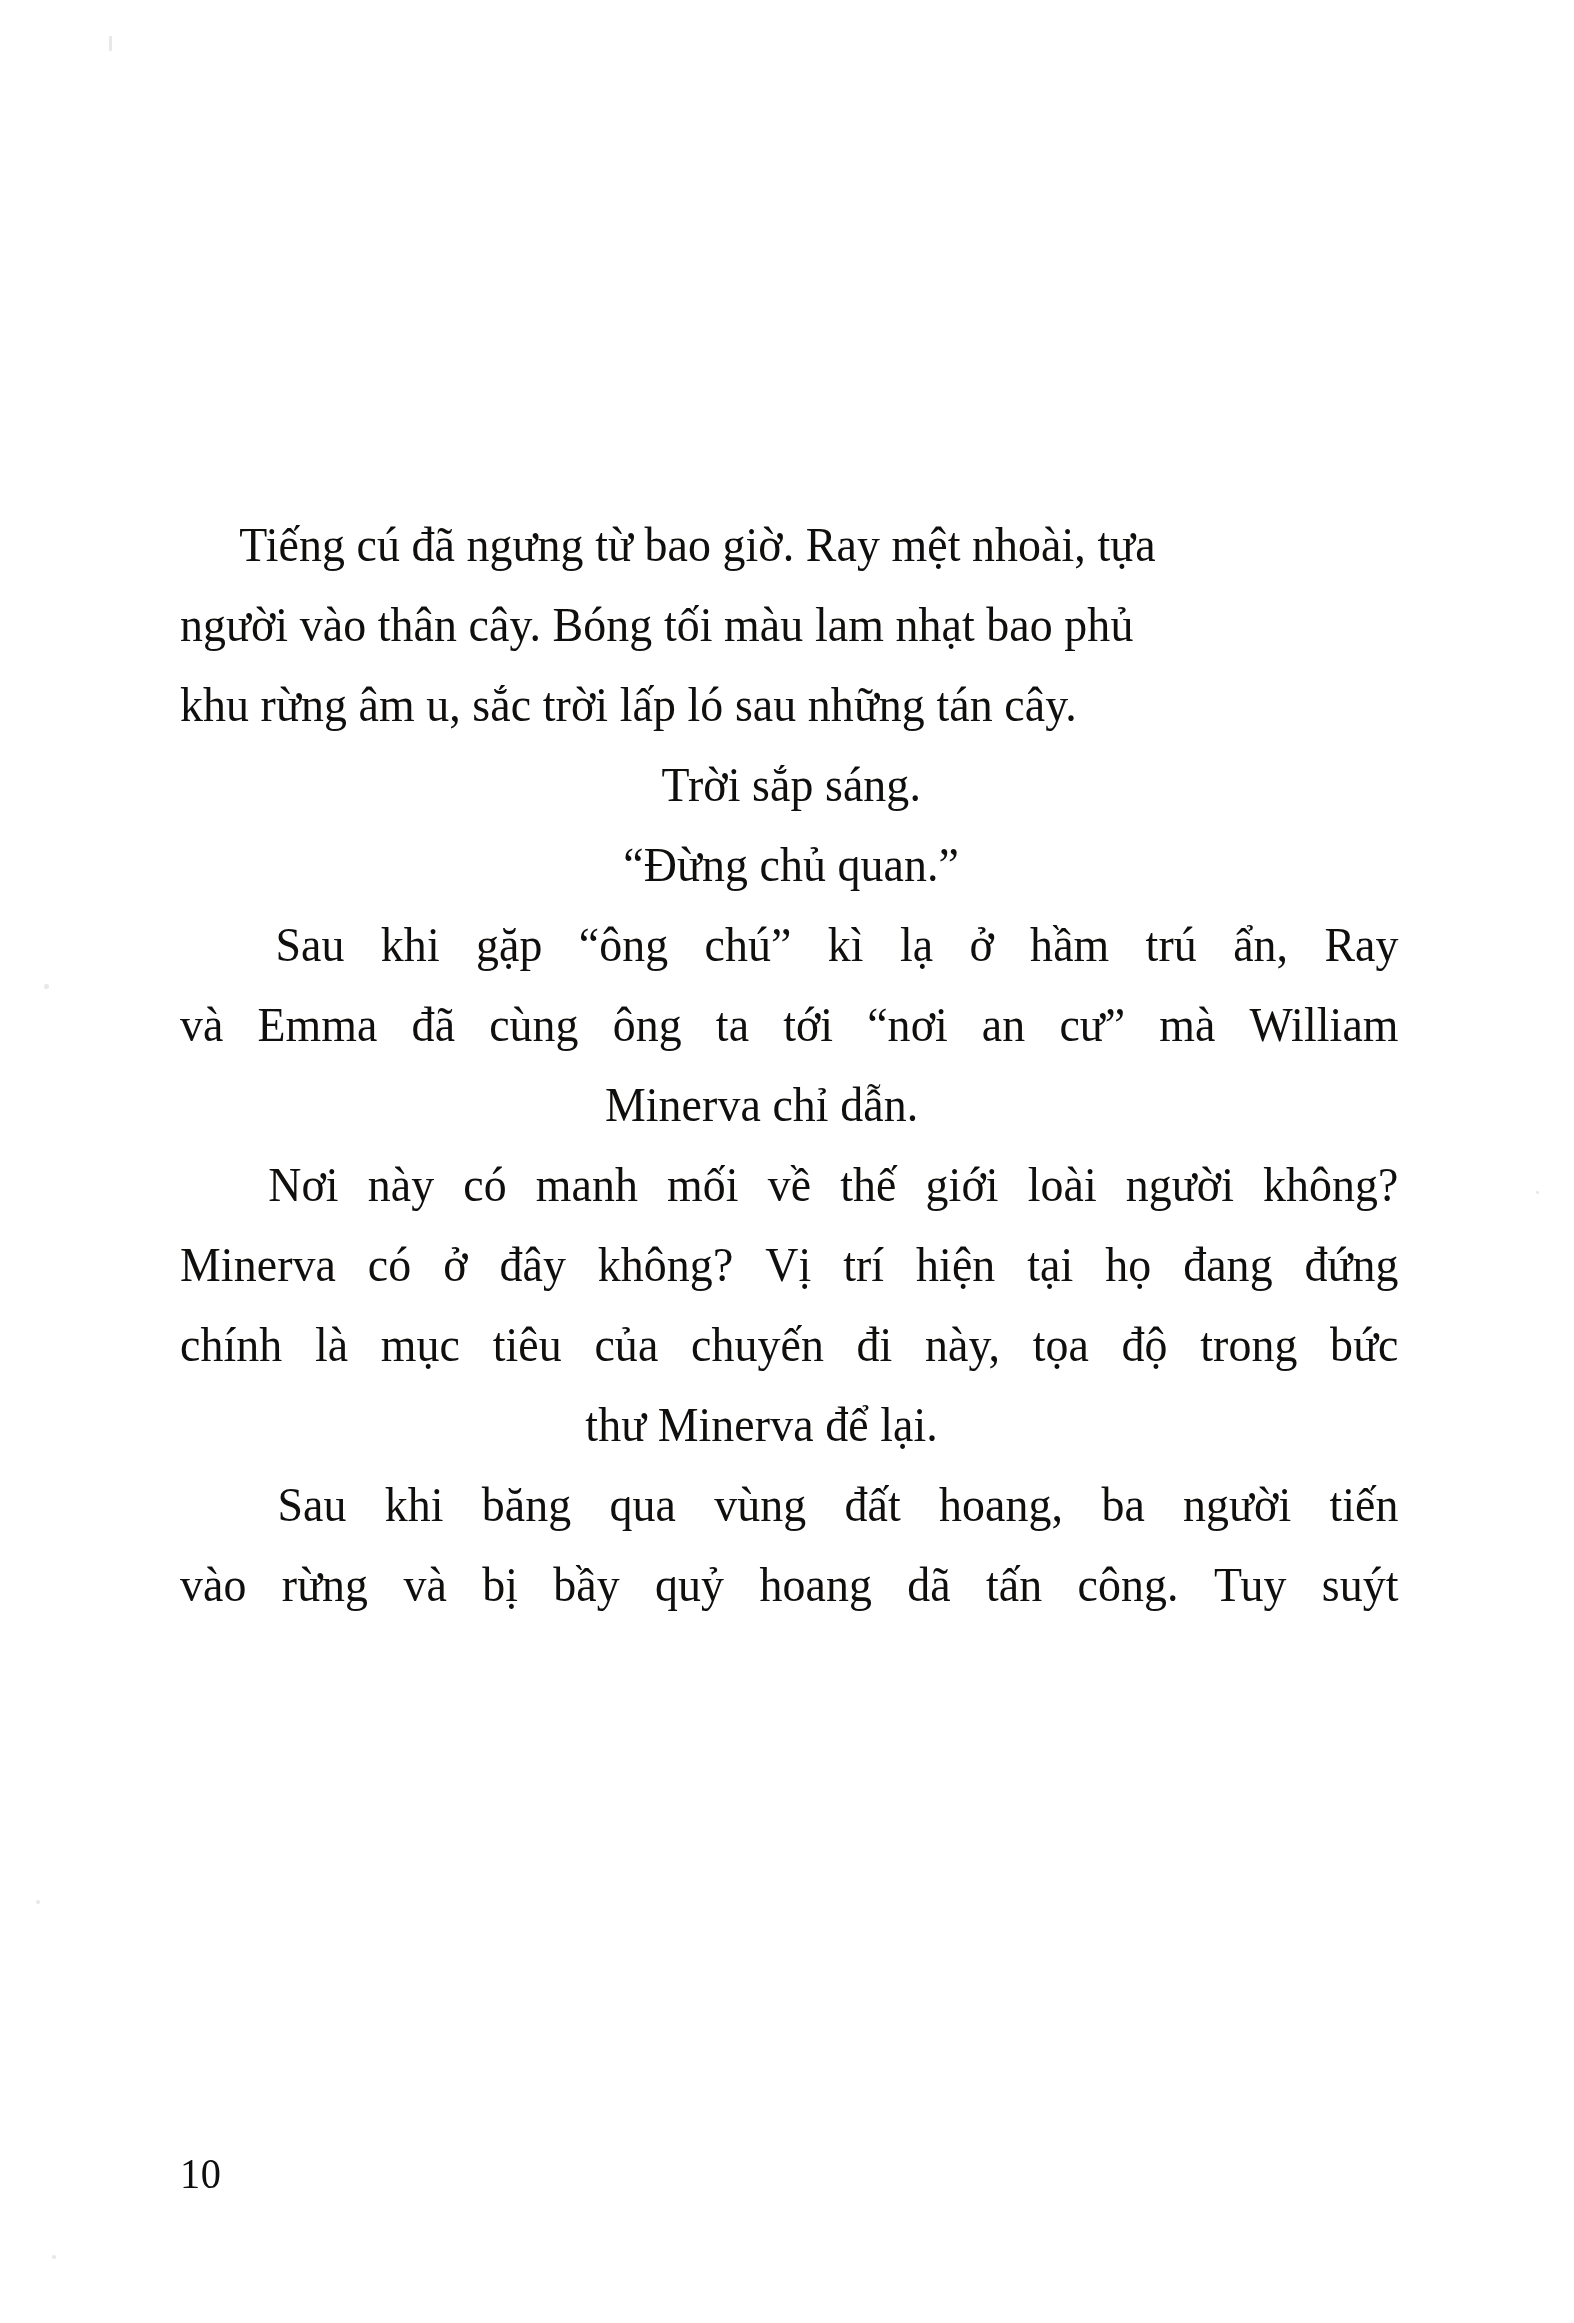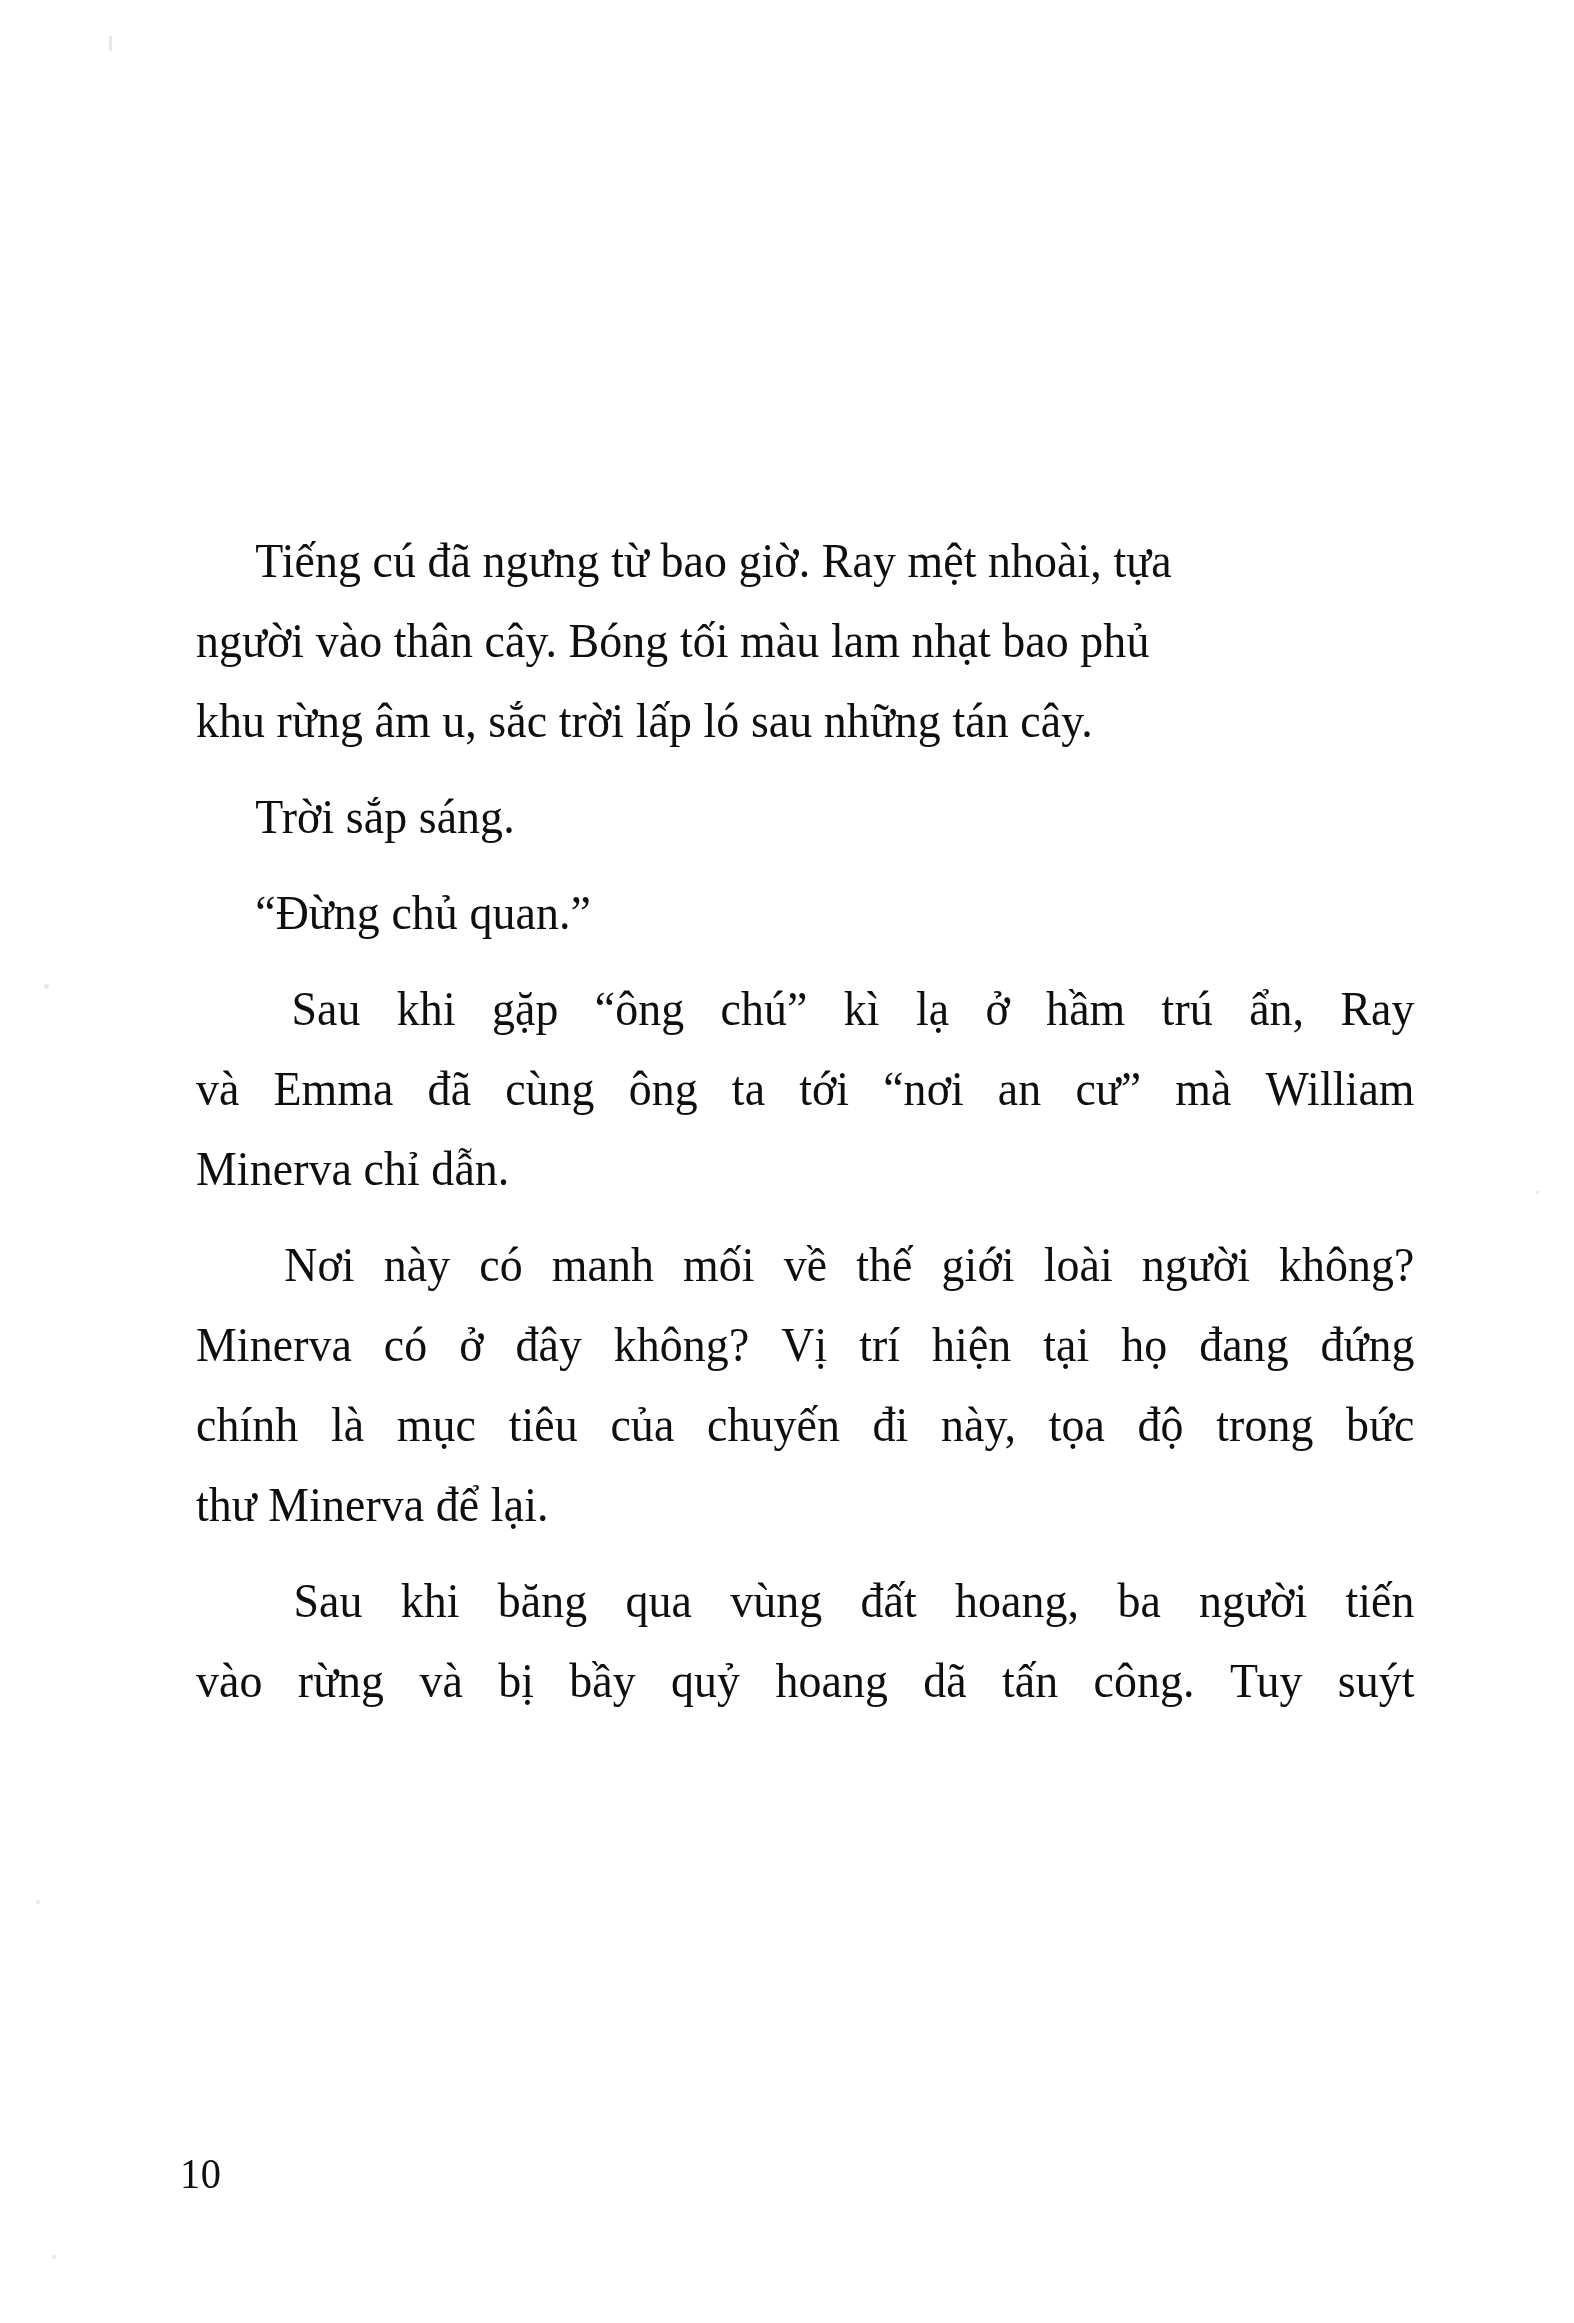--- a/index.html
+++ b/index.html
@@ -34,24 +34,25 @@
 
   .text-block {
     position: absolute;
     left: 180px;
     top: 505px;
     width: 1218px;
   }
 
   
   .para {
-    margin: 16px;
+    margin: 0;
   }
   .para + .para {
     margin-top: 0px;
+    text-align: center;
   }
 
   .line {
     display: block;
     font-size: 48px;
     line-height: 80px;
     letter-spacing: 0.1px;
     white-space: nowrap;
     font-stretch: semi-condensed;
     transform: scaleX(0.955);

